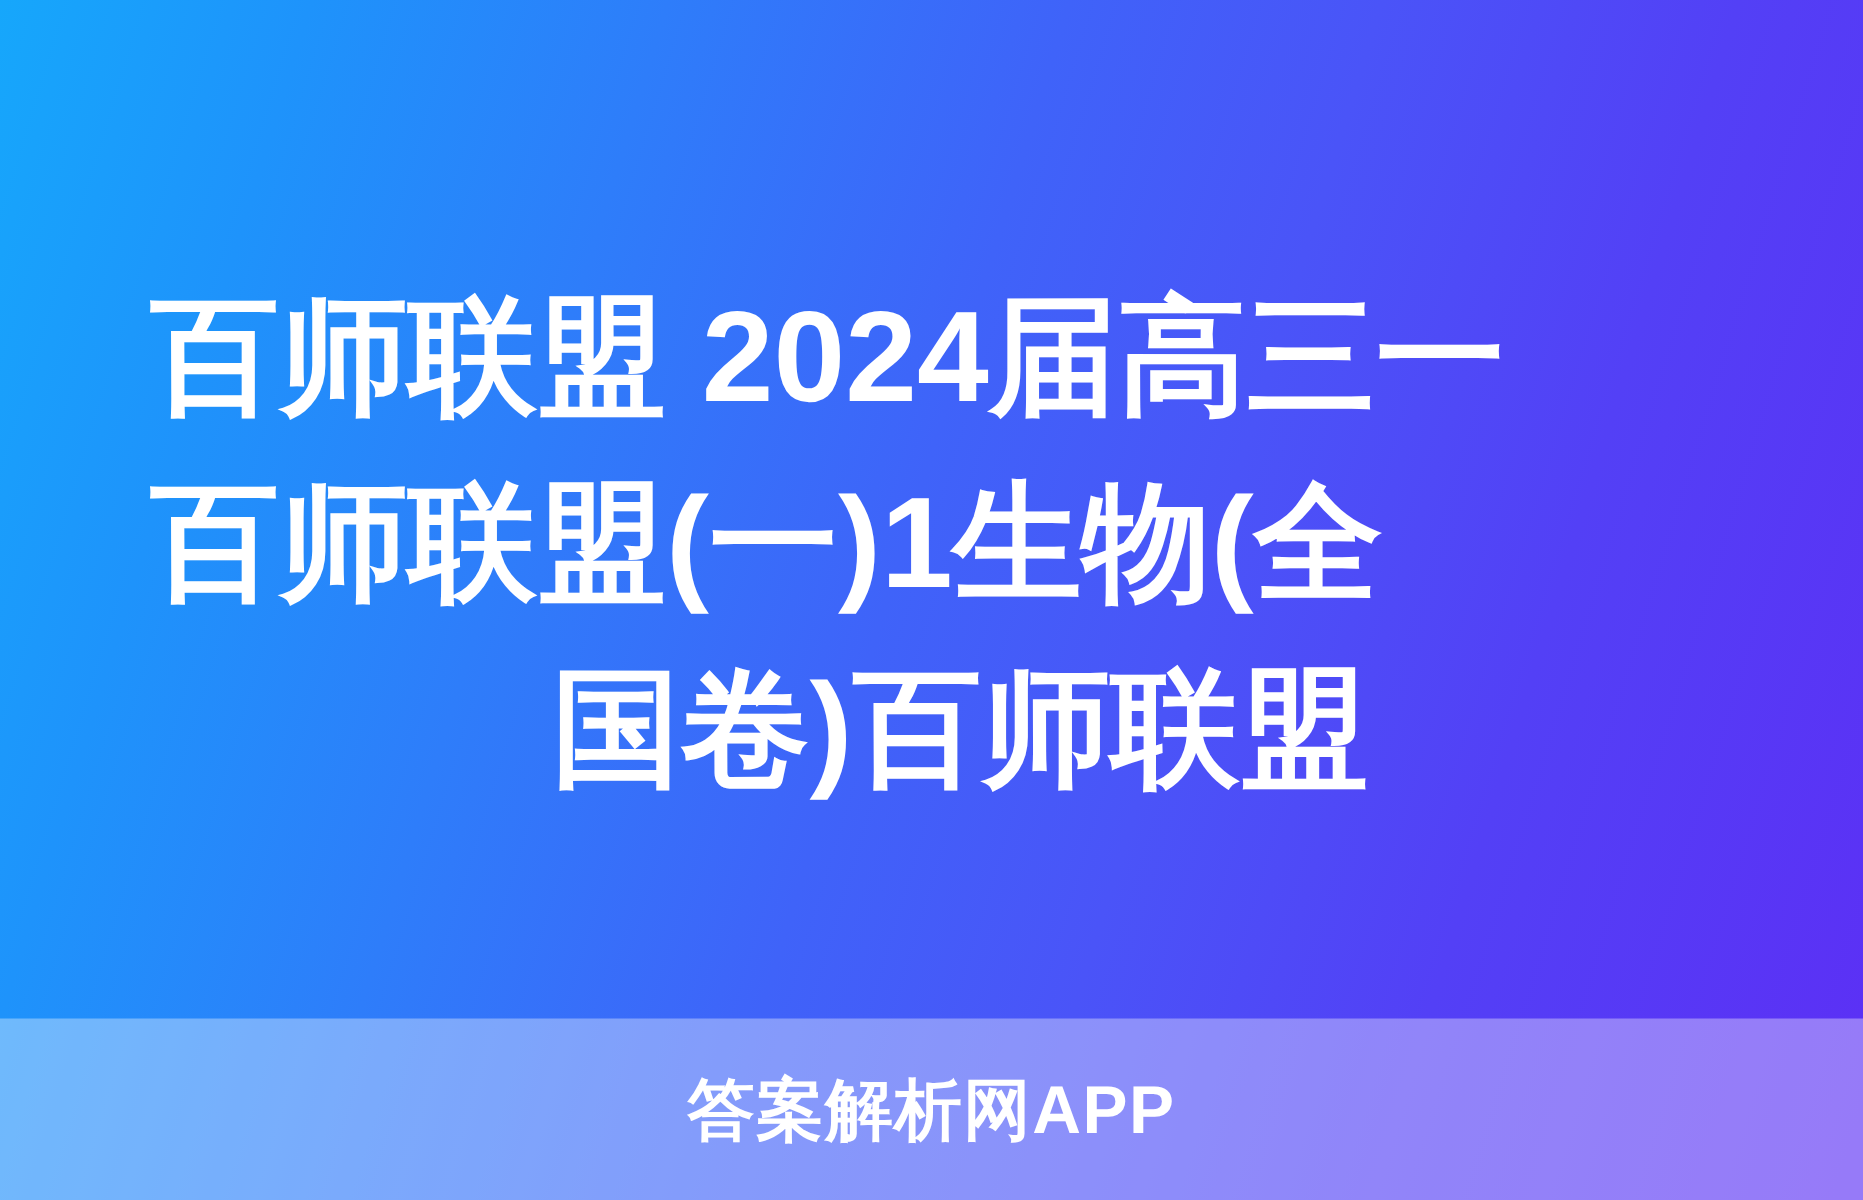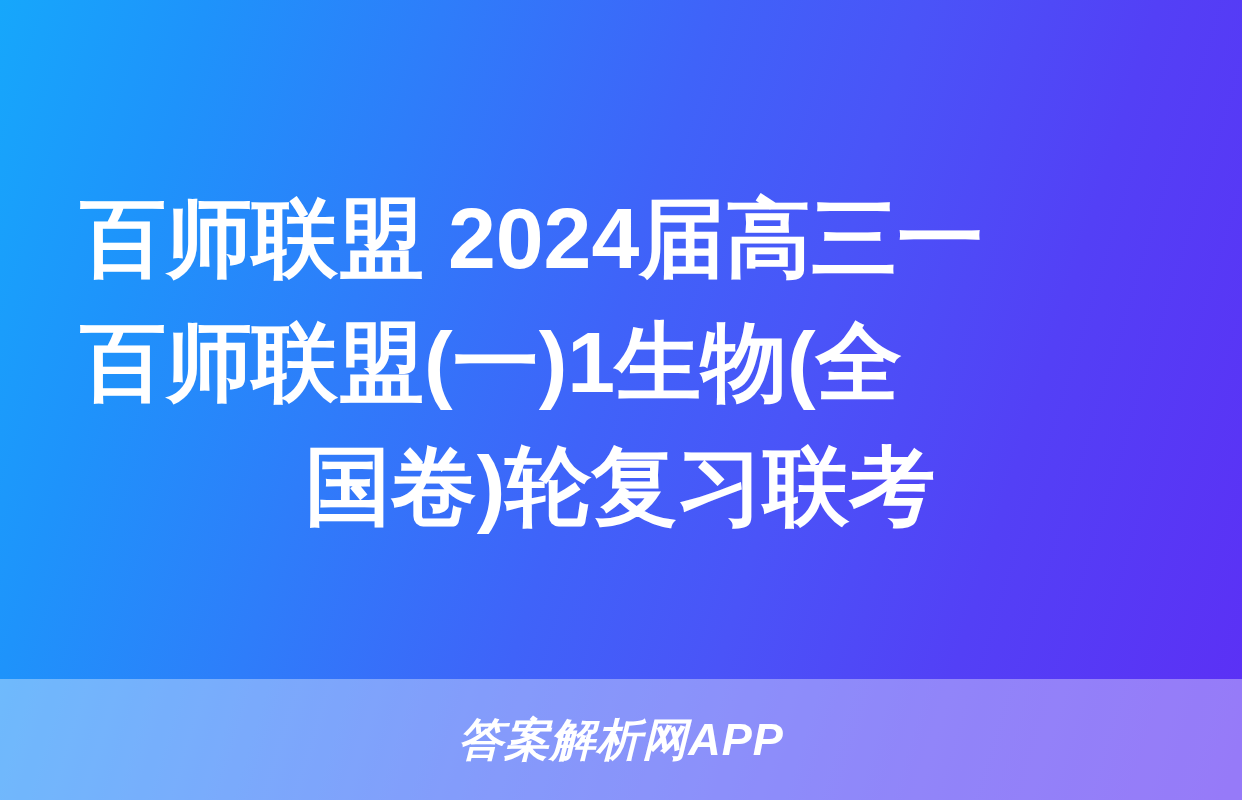--- a/index.html
+++ b/index.html
@@ -22,21 +22,21 @@
         #2E7DFA 30%,
         #3F63F9 48%,
         #4A54F8 62%,
         #5340F6 78%,
         #5C2FF5 100%);
   }
 
   
   #title-block {
     position: absolute;
-    left: 80px;
+    left: 100px;
     top: 176px;
     width: 1080px;
     text-align: center;
   }
 
   .title-line {
     display: block;
     color: #ffffff;
     font-size: 86px;
     line-height: 124px;
@@ -64,35 +64,34 @@
     background: rgba(255, 255, 255, 0.36);
     display: flex;
     align-items: center;
     justify-content: center;
   }
 
   #footer-text {
     color: #ffffff;
     font-size: 45px;
     font-weight: 700;
-    font-style: italic;
     letter-spacing: 1px;
     line-height: 1;
     white-space: nowrap;
     text-align: center;
   }
 </style>
 </head>
 <body>
 
 <div id="card">
 
   <div id="title-block">
     <span class="title-line l1">百师联盟 2024届高三一</span>
     <span class="title-line l2">百师联盟(一)1生物(全</span>
-    <span class="title-line l3">国卷)轮复习联考</span>
+    <span class="title-line l3">国卷)百师联盟</span>
   </div>
 
   <div id="footer-band">
     <span id="footer-text">答案解析网APP</span>
   </div>
 
 </div>
 
 </body></html>

